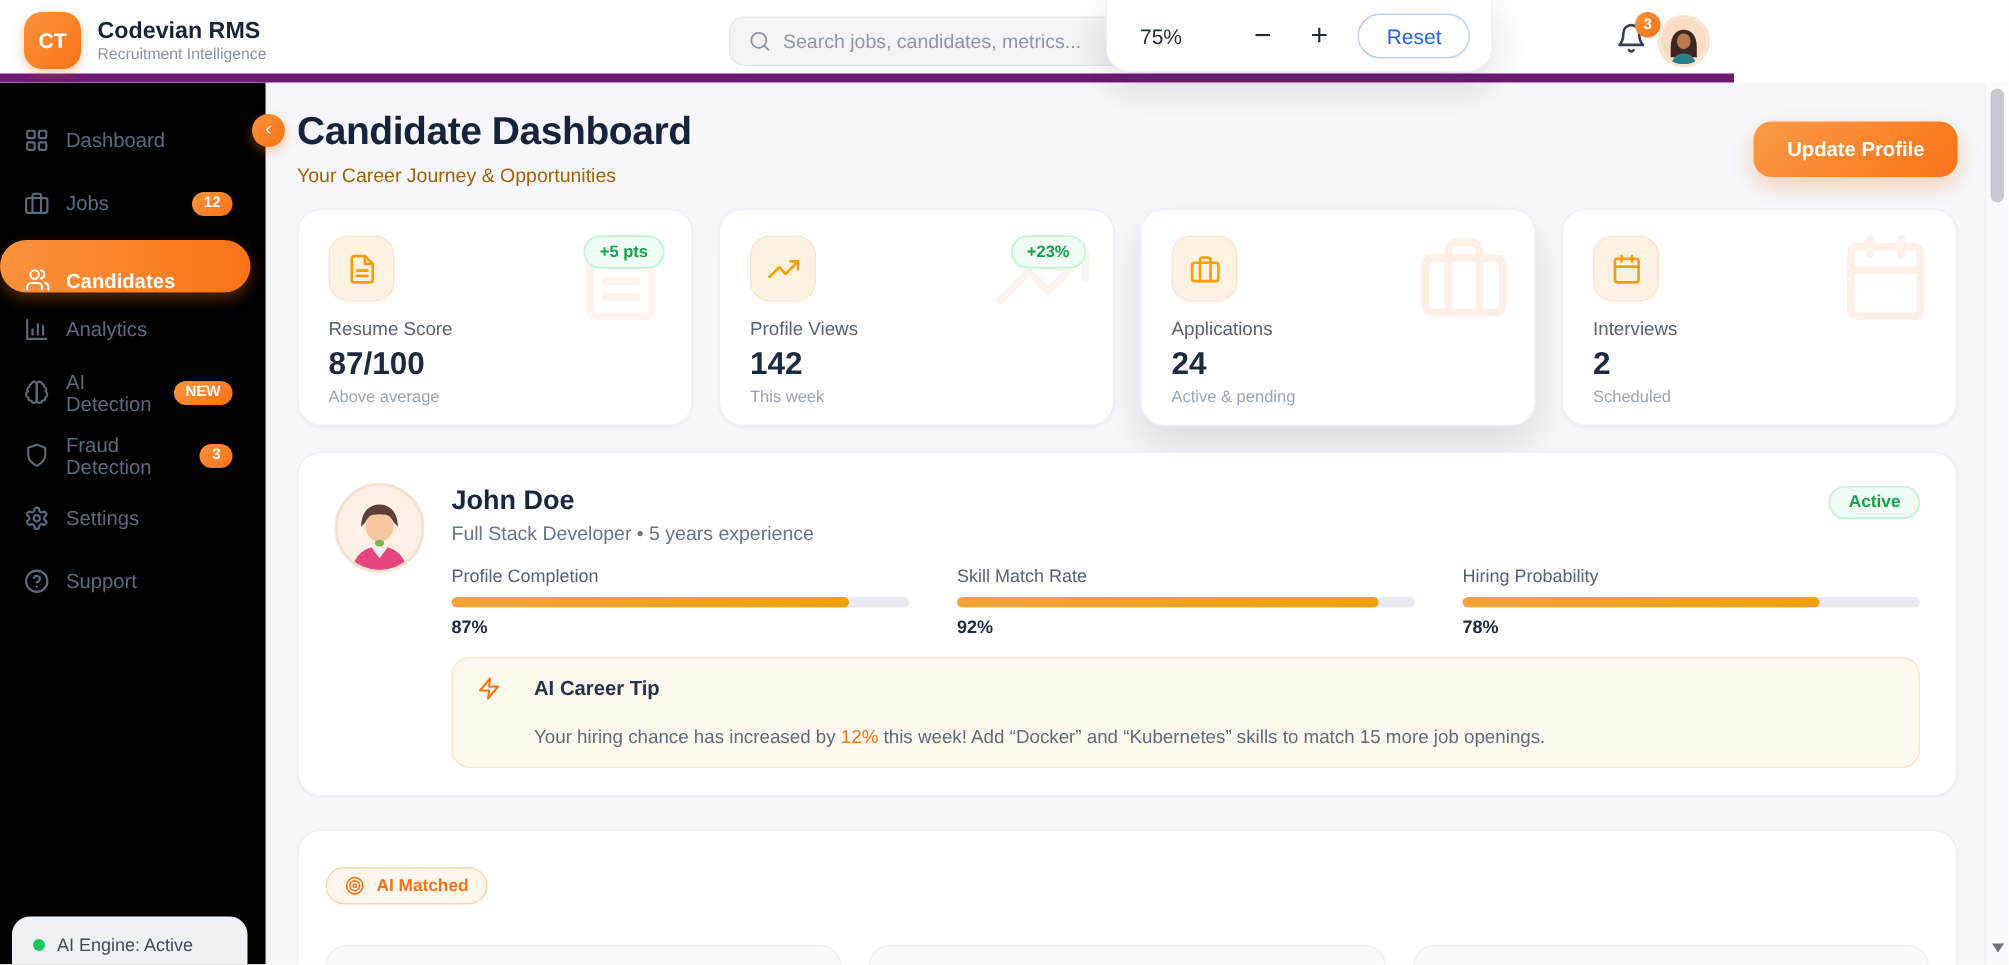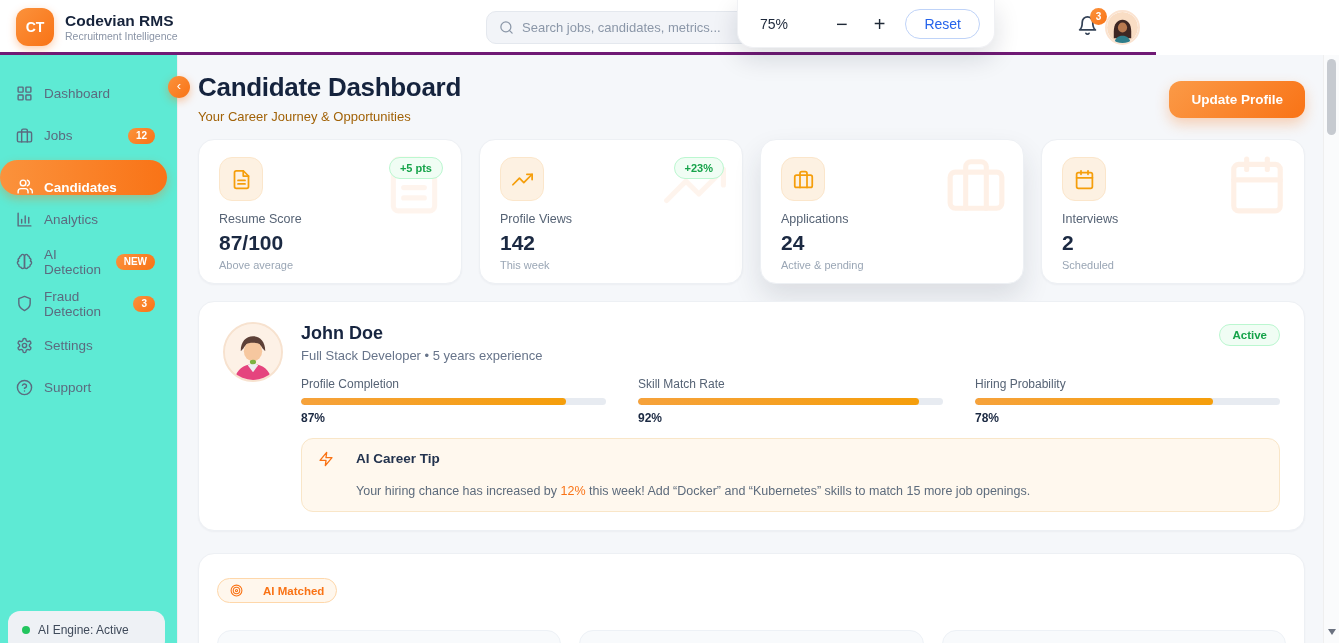--- a/index.html
+++ b/index.html
@@ -1,21 +1,21 @@
 <!DOCTYPE html>
 <html><head>
 <meta charset="utf-8">
 <style>
   * { margin:0; padding:0; box-sizing:border-box; }
   body { font-family:"Liberation Sans", sans-serif; background:#fff; }
   .app { position:relative; width:1339px; height:643px; overflow:hidden; background:#fff; }
 
   
   .header { position:absolute; left:0; top:0; width:1156px; height:55px; background:#fff;
-            border-bottom:3px solid #701a75; z-index:20; }
+            border-bottom:6px solid #701a75; z-index:20; }
   .logo-group { position:absolute; left:16px; top:8px; display:flex; align-items:center; gap:11px; }
   .logo-box { width:38px; height:38px; border-radius:12px; display:flex; align-items:center; justify-content:center;
               background:linear-gradient(135deg,#fb923c,#f97316); color:#fff; font-weight:bold; font-size:14px;
               box-shadow:0 3px 8px rgba(249,115,22,.35); }
   .app-name { font-size:15.5px; font-weight:bold; color:#16233b; line-height:18px; }
   .app-tagline { font-size:10.5px; color:#8a94a6; line-height:13px; }
   .search-wrap { position:absolute; left:486px; top:11px; width:420px; height:33px; background:#f2f4f8;
                  border:1px solid #e4e8ee; border-radius:10px; display:flex; align-items:center; padding:0 12px; gap:8px; }
   .search-wrap input { border:none; background:transparent; outline:none; font-size:13px; color:#36404f; width:100%;
                        font-family:"Liberation Sans", sans-serif; }
@@ -32,21 +32,21 @@
                padding:6px 18px; cursor:pointer; font-family:"Liberation Sans", sans-serif; }
 
   .bell-wrap { position:absolute; right:58px; top:15px; color:#334155; cursor:pointer; }
   .bell-badge { position:absolute; top:-7px; right:-9px; background:linear-gradient(135deg,#fb923c,#f97316); color:#fff;
                 font-size:10px; font-weight:bold; min-width:17px; height:17px; border-radius:999px;
                 display:flex; align-items:center; justify-content:center; padding:0 4px; }
   .user-avatar { position:absolute; right:16px; top:10px; width:35px; height:35px; border-radius:50%;
                  overflow:hidden; border:2px solid #fbe3d0; cursor:pointer; }
 
   
-  .sidebar { position:absolute; left:0; top:55px; width:178px; height:588px; background:#5eead4;
+  .sidebar { position:absolute; left:0; top:55px; width:178px; height:588px; background:#000000;
              border-right:1px solid #eceef2; z-index:10; }
   .nav { padding-top:14px; }
   .nav-item { display:flex; align-items:center; gap:11px; height:35px; margin:7px 10px 7px 0;
               padding:0 12px 0 16px; color:#5b6b7f; font-size:13.5px; cursor:pointer; border-radius:0 999px 999px 0; }
   .nav-item .ic { flex:0 0 auto; }
   .nav-item.active { background:linear-gradient(90deg,#fb923c,#f97316); color:#fff; border-radius:999px;
                      margin-left:0; box-shadow:0 4px 10px rgba(249,115,22,.35); font-weight:bold;align-items:flex-end; }
   .nav-badge { margin-left:auto; background:linear-gradient(135deg,#fb923c,#f97316); color:#fff; font-size:10px;
                font-weight:bold; border-radius:999px; padding:3px 8px; line-height:1; }
   .engine-box { position:absolute; left:8px; right:12px; bottom:-10px; background:#eef1f5; border-radius:12px;
@@ -104,21 +104,21 @@
   .tip-title { font-size:13.5px; font-weight:bold; color:#23334e; line-height:17px; }
   .tip-text { font-size:12.5px; color:#5d6b7c; margin-top:16px; line-height:16px; }
   .tip-highlight { color:#f97316; }
 
   
   .reco-card { margin-top:22px; padding:20px 18px; }
   .reco-head { display:flex; justify-content:space-between; align-items:flex-start; }
   .reco-title { font-size:15px; font-weight:800; color:#172540; }
   .reco-sub { font-size:12.5px; color:#6a7688; margin-top:5px; }
   .ai-matched { background:#fff7ed; border:1px solid #fed7aa; color:#f97316; font-size:11.5px; font-weight:bold;
-                border-radius:999px; padding:5px 12px; display:flex; align-items:center; gap:20px; margin-top:4px; }
+                border-radius:999px; padding:5px 12px; display:flex; align-items:center; gap:8px; margin-top:4px; }
   .jobs-grid { display:grid; grid-template-columns:repeat(3,1fr); gap:18px; margin-top:27px; }
   .job-card { background:#f8fafc; border:1px solid #edf1f6; border-radius:14px; padding:14px 16px; height:90px; }
   .job-top { display:flex; justify-content:space-between; align-items:center; }
   .match-pill { background:#f0fdf4; border:1px solid #bbf7d0; color:#16a34a; font-size:11px; font-weight:bold;
                 border-radius:999px; padding:5px 11px; }
   .type-pill { background:#fff; border:1px solid #e3e8ef; color:#64748b; font-size:11px;
                border-radius:999px; padding:5px 11px; }
 
   
   .scrollbar { position:absolute; right:0; top:55px; width:16px; bottom:0; background:#fafbfc;

